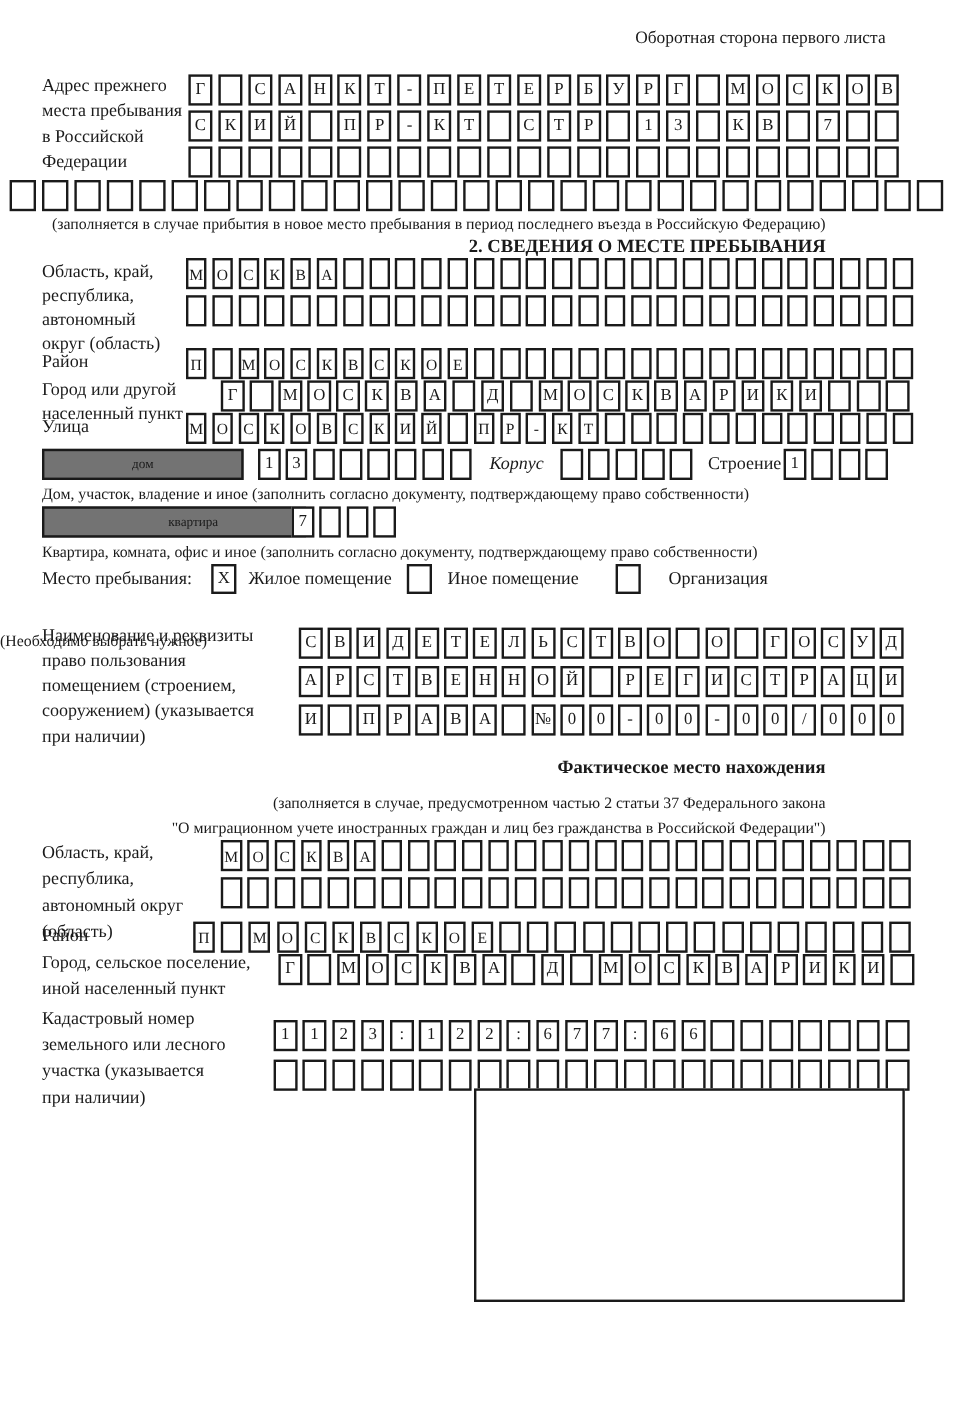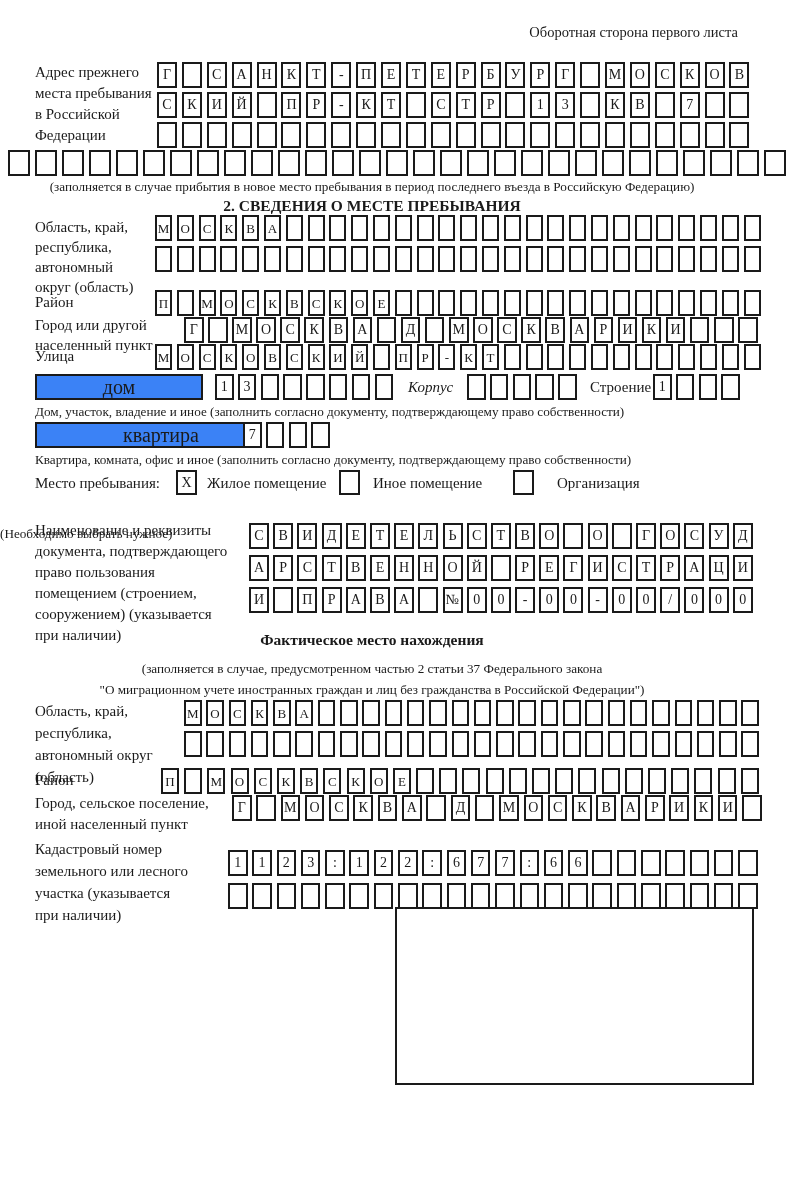--- a/index.html
+++ b/index.html
@@ -3,32 +3,32 @@
 <meta charset="utf-8">
 <style>
   html,body{margin:0;padding:0;background:#ffffff;}
   .page{position:relative;width:800px;height:1180px;background:#fff;color:#1a1a1a;
         font-family:"Liberation Serif","DejaVu Serif",serif;overflow:hidden;}
   .abs{position:absolute;}
   .lbl{font-size:15px;line-height:21px;}
   .lbl div{white-space:nowrap;}
   .nowrap{white-space:nowrap;}
   .cap{font-size:13.2px;color:#1a1a1a;}
-  .center{text-align:center;width:688px;left:0;margin-left:28px;}
+  .center{text-align:right;width:688px;left:0;}
   .bold{font-weight:bold;}
   .cells{display:flex;}
   .cells .cell{flex:0 0 auto;width:var(--cw,20px);height:var(--ch,26px);
     margin-right:var(--cg,4.8px);border:2px solid #1a1a1a;box-sizing:border-box;
     display:flex;align-items:center;justify-content:center;
     font-size:var(--cf,14px);line-height:1;background:#fff;}
   .cells .cell:last-child{margin-right:0;}
   .rowstack .cells{margin-bottom:var(--rg,5px);}
   .rowstack .cells:last-child{margin-bottom:0;}
   .widebox{border:2px solid #1a1a1a;box-sizing:border-box;height:26px;
-    display:flex;align-items:center;justify-content:center;font-size:20px;background:#3b82f6;}
+    display:flex;align-items:center;justify-content:center;font-size:11px;background:#737373;}
   .inlinelbl{font-size:15px;line-height:26px;white-space:nowrap;}
   .bigbox{border:2px solid #1a1a1a;box-sizing:border-box;background:#fff;}
 </style>
 </head>
 <body>
 
 <div class="page">
 
   <div class="abs lbl" style="left:35px;top:62px;">
       <div>Адрес прежнего</div>
@@ -366,21 +366,20 @@
     <div class="abs inlinelbl" style="left:373px;top:0;">Иное помещение</div>
     <div class="abs cells" style="left:513px;top:0;--cw:21px;--ch:25px;">
         <div class="cell"></div>
       </div>
     <div class="abs inlinelbl" style="left:557px;top:0;">Организация</div>
   </div>
   <div class="abs cap" style="left:0;top:526px;width:694px;">(Необходимо выбрать нужное)</div>
 
   <div class="abs lbl" style="left:35px;top:520px;">
       <div>Наименование и реквизиты</div>
-      <div>документа, подтверждающего</div>
       <div>право пользования</div>
       <div>помещением (строением,</div>
       <div>сооружением) (указывается</div>
       <div>при наличии)</div>
     </div>
   <div class="abs rowstack" style="left:249px;top:523px;--rg:6px;">
     <div class="cells" style="--cw:20px;--cg:4.2px;">
         <div class="cell">С</div>
         <div class="cell">В</div>
         <div class="cell">И</div>

